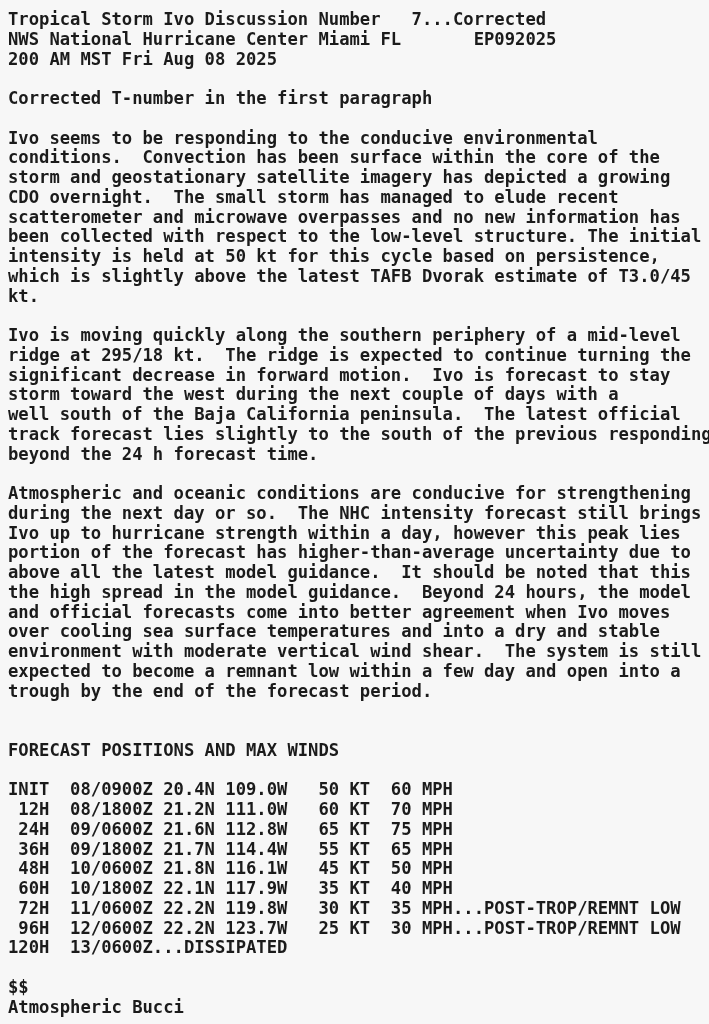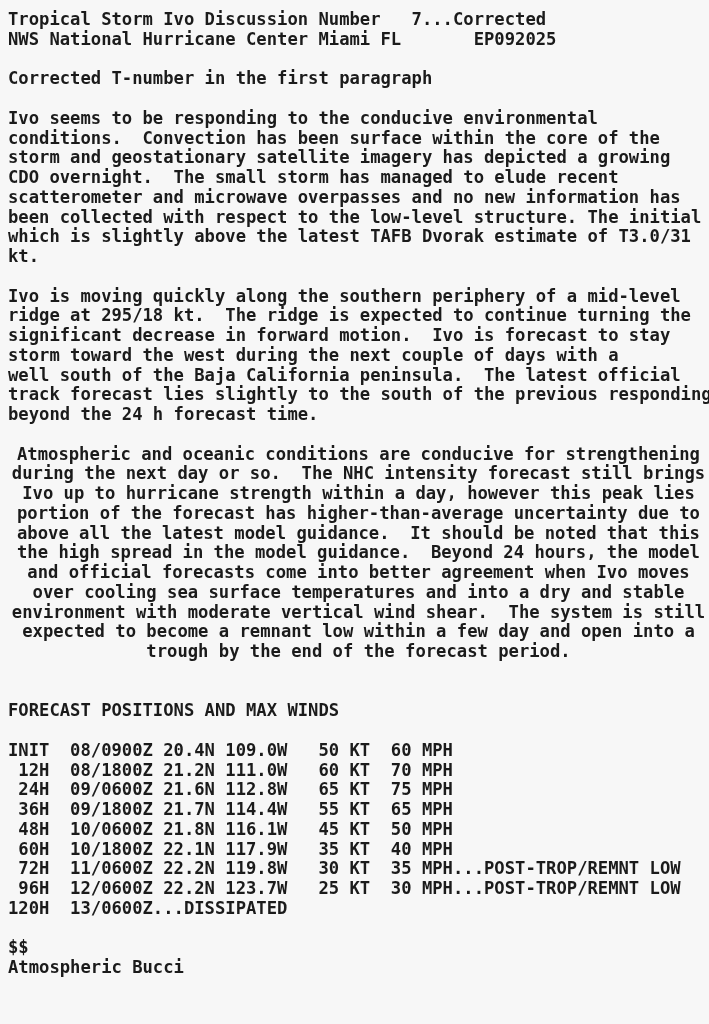--- a/index.html
+++ b/index.html
@@ -20,44 +20,46 @@
     font-weight: 700;
     font-size: 17.2px;
     line-height: 19.76px;
     letter-spacing: 0;
   }
   .line {
     height: 19.76px;
     white-space: pre;
   }
   .mb1 { margin-bottom: 19.76px; }  
-  .mb2 { margin-bottom: 39.52px; text-align: center; }  
+  .mb2 { margin-bottom: 39.52px; }  
 </style>
 </head>
 <body style="background: rgb(247, 247, 247);">
 
 <div class="doc" style="color: rgb(27, 27, 27);">
 
   <section class="mb1">
     <div class="line">Tropical Storm Ivo Discussion Number   7...Corrected</div>
     <div class="line">NWS National Hurricane Center Miami FL       EP092025</div>
+    <div class="line">200 AM MST Fri Aug 08 2025</div>
   </section>
 
   <section class="mb1">
     <div class="line">Corrected T-number in the first paragraph</div>
   </section>
 
   <section class="mb1">
       <div class="line">Ivo seems to be responding to the conducive environmental</div>
       <div class="line">conditions.  Convection has been surface within the core of the</div>
       <div class="line">storm and geostationary satellite imagery has depicted a growing</div>
       <div class="line">CDO overnight.  The small storm has managed to elude recent</div>
       <div class="line">scatterometer and microwave overpasses and no new information has</div>
       <div class="line">been collected with respect to the low-level structure. The initial</div>
-      <div class="line">which is slightly above the latest TAFB Dvorak estimate of T3.0/31</div>
+      <div class="line">intensity is held at 50 kt for this cycle based on persistence,</div>
+      <div class="line">which is slightly above the latest TAFB Dvorak estimate of T3.0/45</div>
       <div class="line">kt.</div>
     </section>
 
   <section class="mb1">
       <div class="line">Ivo is moving quickly along the southern periphery of a mid-level</div>
       <div class="line">ridge at 295/18 kt.  The ridge is expected to continue turning the</div>
       <div class="line">significant decrease in forward motion.  Ivo is forecast to stay</div>
       <div class="line">storm toward the west during the next couple of days with a</div>
       <div class="line">well south of the Baja California peninsula.  The latest official</div>
       <div class="line">track forecast lies slightly to the south of the previous responding</div>

